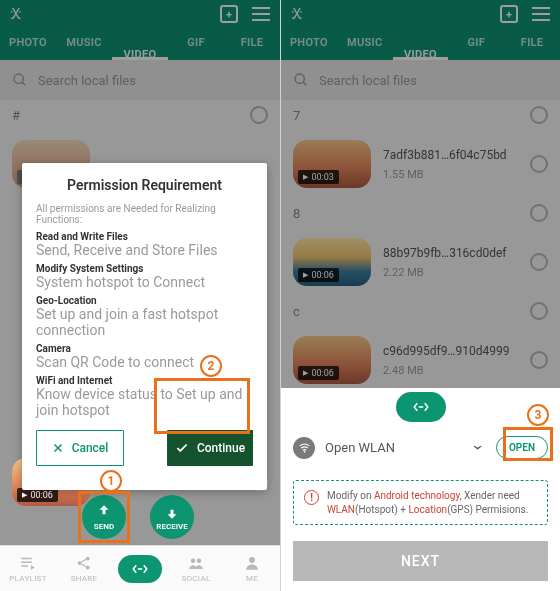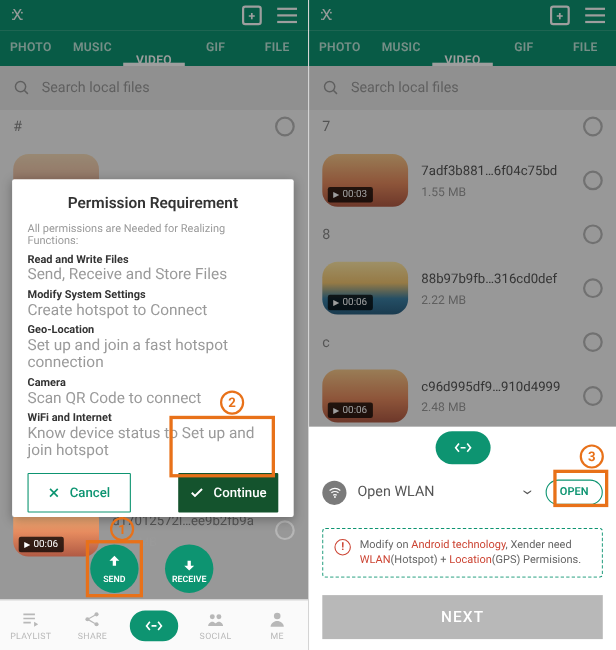--- a/index.html
+++ b/index.html
@@ -35,21 +35,21 @@
   .thumb-chip { position:absolute; left:5px; bottom:4px; background:rgba(0,0,0,.75); color:#fff; font-size:9px; padding:2px 5px; border-radius:2px; display:flex; align-items:center; gap:3px; }
   .thumb-chip::before { content:'▶'; font-size:7px; }
   .file-info { flex:1; display:flex; flex-direction:column; gap:6px; }
   .filename { color:#555; font-size:12px; word-break:break-all; }
   .filesize { color:#9a9a9a; font-size:11px; }
 
   
   .dim { position:absolute; inset:0; background:rgba(0,0,0,.38); }
 
   
-  .dialog { position:absolute; left:11px; right:13px; top:163px; background:#fff; border-radius:2px; padding:14px 14px 4px; box-shadow:0 2px 10px rgba(0,0,0,.3); }
+  .dialog { position:absolute; left:22px; right:13px; top:163px; background:#fff; border-radius:2px; padding:14px 14px 24px; box-shadow:0 2px 10px rgba(0,0,0,.3); }
   .dialog h2 { text-align:center; color:#333; font-size:14px; font-weight:600; margin-bottom:10px; }
   .dialog .intro { color:#9a9a9a; font-size:10px; margin-bottom:6px; }
   .perm dt { color:#333; font-size:10px; font-weight:700; }
   .perm dd { color:#9a9a9a; font-size:14px; margin-bottom:5px; }
   .dialog-actions { display:flex; gap:12px; margin-top:12px; }
   .btn { flex:1; height:36px; display:flex; align-items:center; justify-content:center; gap:8px; font-size:12px; font-weight:500; border-radius:1px; }
   .btn.cancel { border:1px solid #0d9471; color:#0d9471; background:#fff; }
   .btn.continue { background:#14532d; color:#fff;margin-left:31px; }
 
   
@@ -191,21 +191,21 @@
       </div>
   </div>
 
   <div class="dialog">
     <h2>Permission Requirement</h2>
     <div class="intro">All permissions are Needed for Realizing Functions:</div>
     <dl class="perm">
       <dt>Read and Write Files</dt>
         <dd>Send, Receive and Store Files</dd>
       <dt>Modify System Settings</dt>
-        <dd>Create hotspot to Connect</dd>
+        <dd>System hotspot to Connect</dd>
       <dt>Geo-Location</dt>
         <dd>Set up and join a fast hotspot connection</dd>
       <dt>Camera</dt>
         <dd>Scan QR Code to connect</dd>
       <dt>WiFi and Internet</dt>
         <dd>Know device status to Set up and join hotspot</dd>
     </dl>
     <div class="dialog-actions">
       <div class="btn cancel">
         <svg width="12" height="12" viewBox="0 0 24 24" stroke="#0d9471" stroke-width="3" fill="none">

